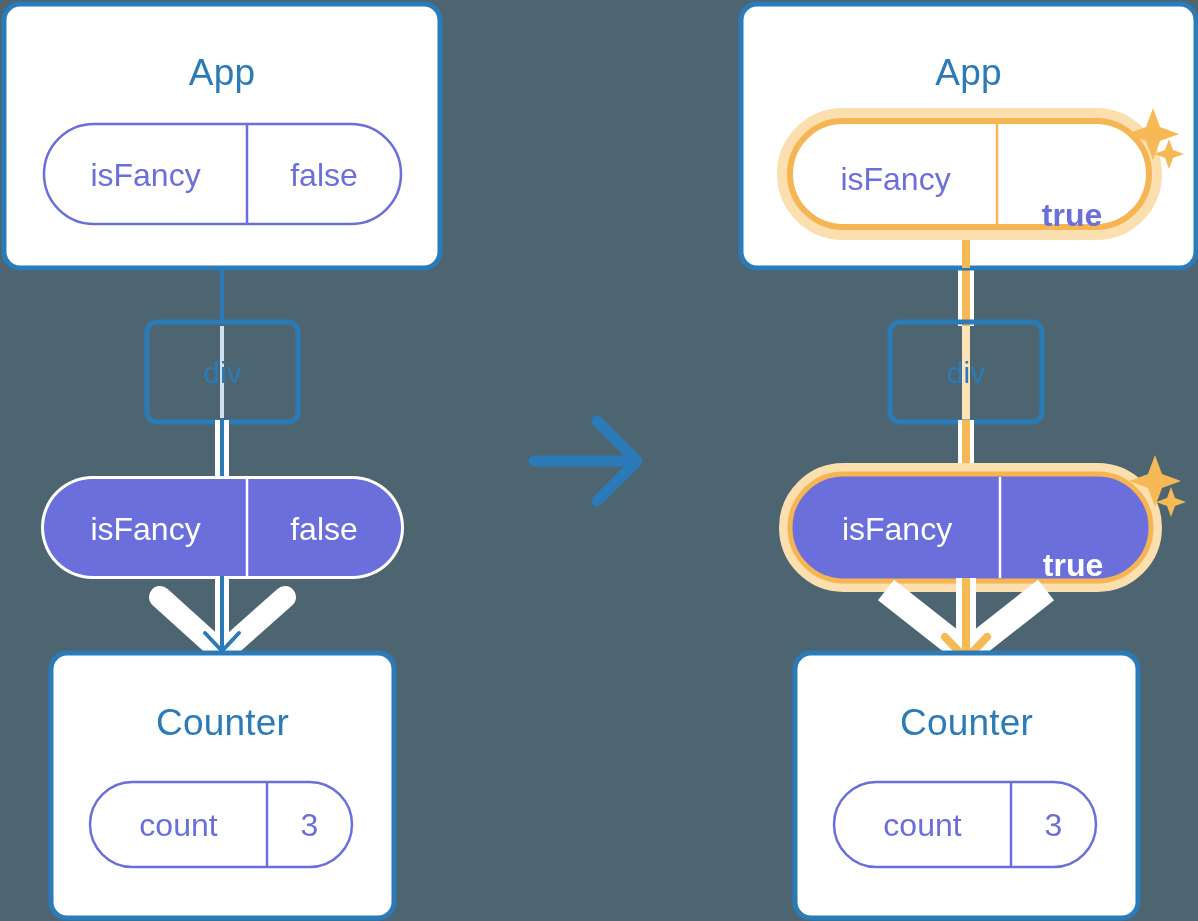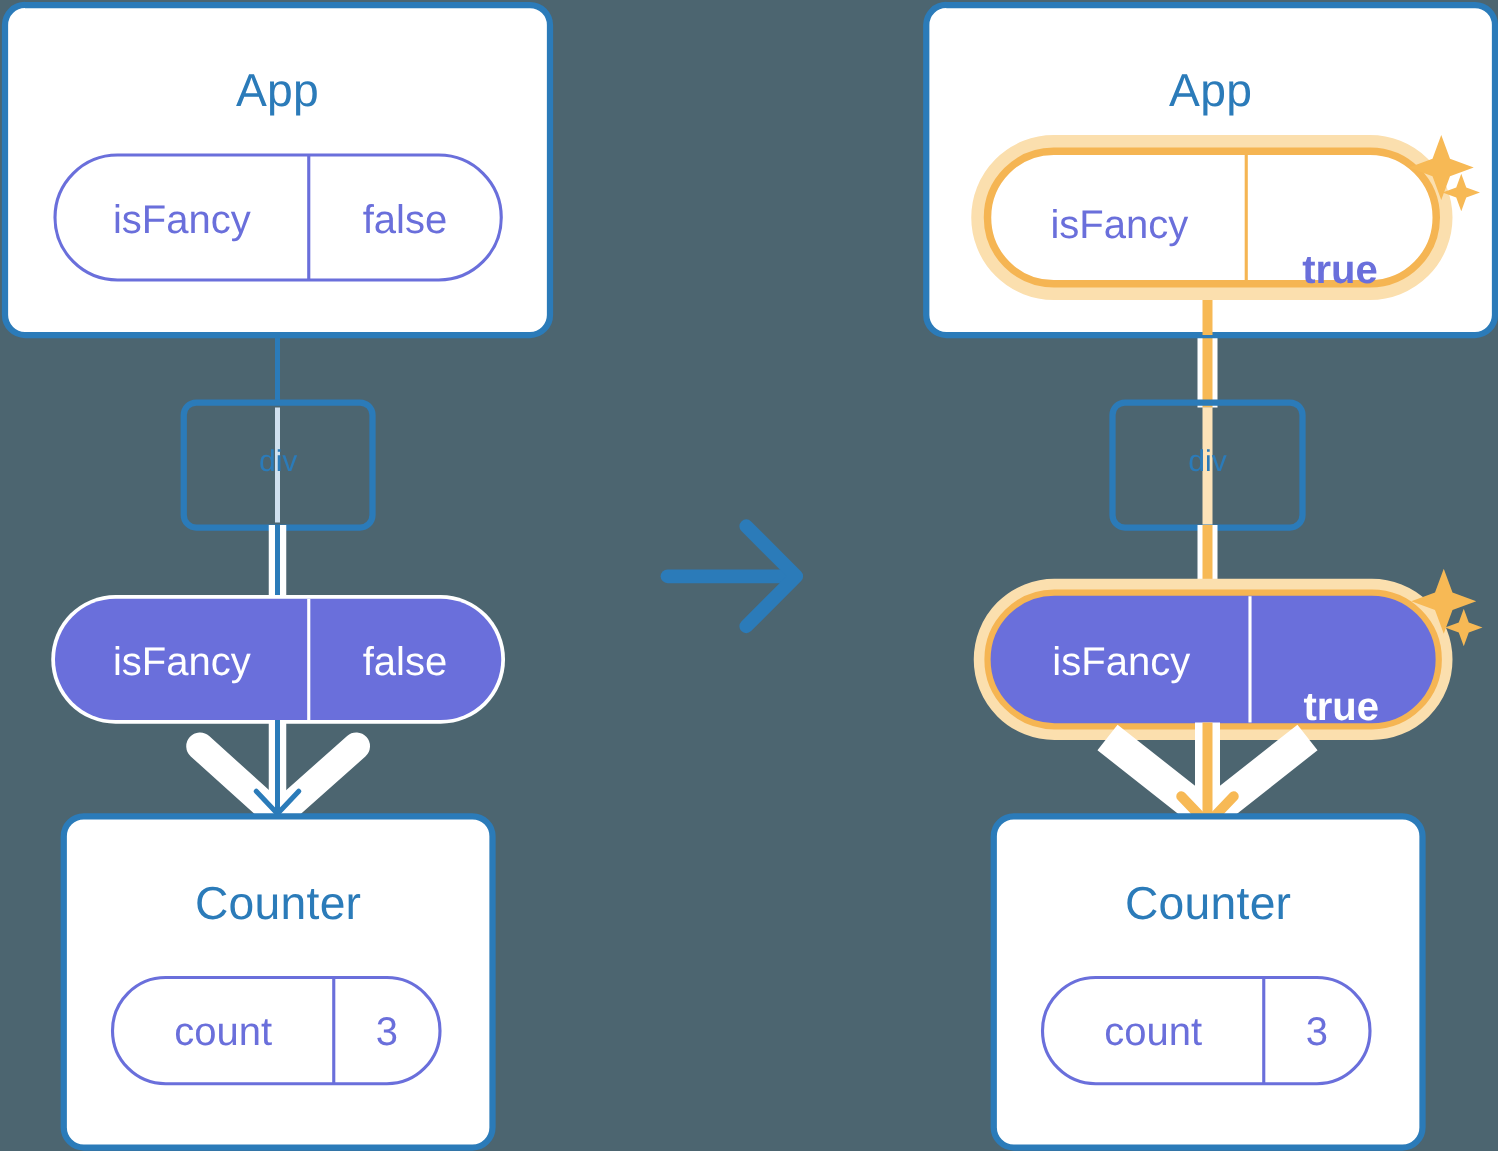--- a/index.html
+++ b/index.html
@@ -34,21 +34,21 @@
     white-space: nowrap;
     pointer-events: none;
   }
   .title-text {
     color: #2b7bb9;
     font-size: 37px;
     letter-spacing: 0.2px;
   }
   .div-text {
     color: #2b7bb9;
-    font-size: 24px;
+    font-size: 30px;
   }
   .pill-text-outline {
     color: #6a6fdb;
     font-size: 32px;
   }
   .pill-text-filled {
     color: #ffffff;
     font-size: 32px;
   }
   .bold { font-weight: bold; margin-top: 36px; }

